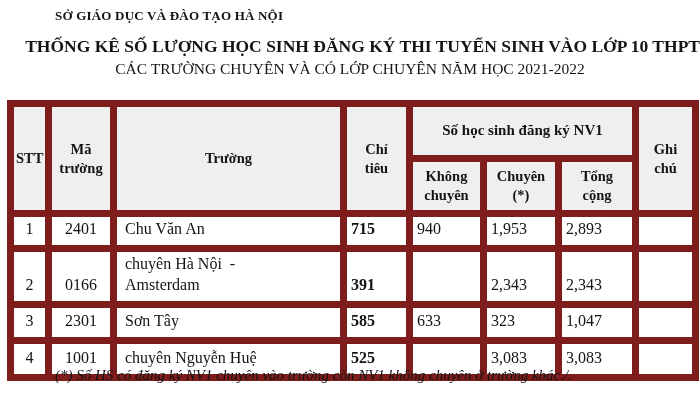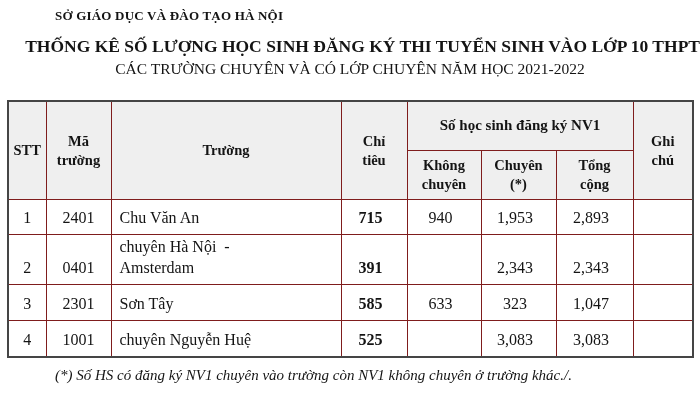--- a/index.html
+++ b/index.html
@@ -44,21 +44,21 @@
   table.stats {
     position: absolute;
     left: 7px;
     top: 100px;
     width: 685px;
     border-collapse: collapse;
     table-layout: fixed;
     border: 2px solid #454545;
   }
   .stats th, .stats td {
-    border: 1px solid #7f1d1d;
+    border: 7px solid #7f1d1d;
     overflow: hidden;
   }
   .stats th {
     background: #efefef;
     font-weight: bold;
     font-size: 14.5px;
     text-align: center;
     vertical-align: middle;
     white-space: pre-line;
     line-height: 1.3;
@@ -73,21 +73,21 @@
     background: #ffffff;
     line-height: 1.3;
   }
   .stats td.center { text-align: center; }
   .stats td.name {
     text-align: left;
     padding-left: 8px;
     white-space: pre-wrap;
   }
   .stats td.num {
-    text-align: center;
+    text-align: left;
     padding-right: 11px;
   }
   .stats td.bold { font-weight: bold; }
   .stats tr.r1 { height: 35px; }
   .stats tr.r2 { height: 44px; }
   .stats tr.r3 { height: 36px; }
   .stats tr.r4 { height: 37px; }
   .footnote {
     position: absolute;
     left: 55px;
@@ -141,21 +141,21 @@
       <td class="center">2401</td>
       <td class="name">Chu Văn An</td>
       <td class="num bold">715</td>
       <td class="num">940</td>
       <td class="num">1,953</td>
       <td class="num">2,893</td>
       <td class="center"></td>
     </tr>
     <tr class="r2">
       <td class="center">2</td>
-      <td class="center">0401</td>
+      <td class="center">0166</td>
       <td class="name">chuyên Hà Nội  -
 Amsterdam</td>
       <td class="num bold">391</td>
       <td class="num"></td>
       <td class="num">2,343</td>
       <td class="num">2,343</td>
       <td class="center"></td>
     </tr>
     <tr class="r3">
       <td class="center">3</td>

